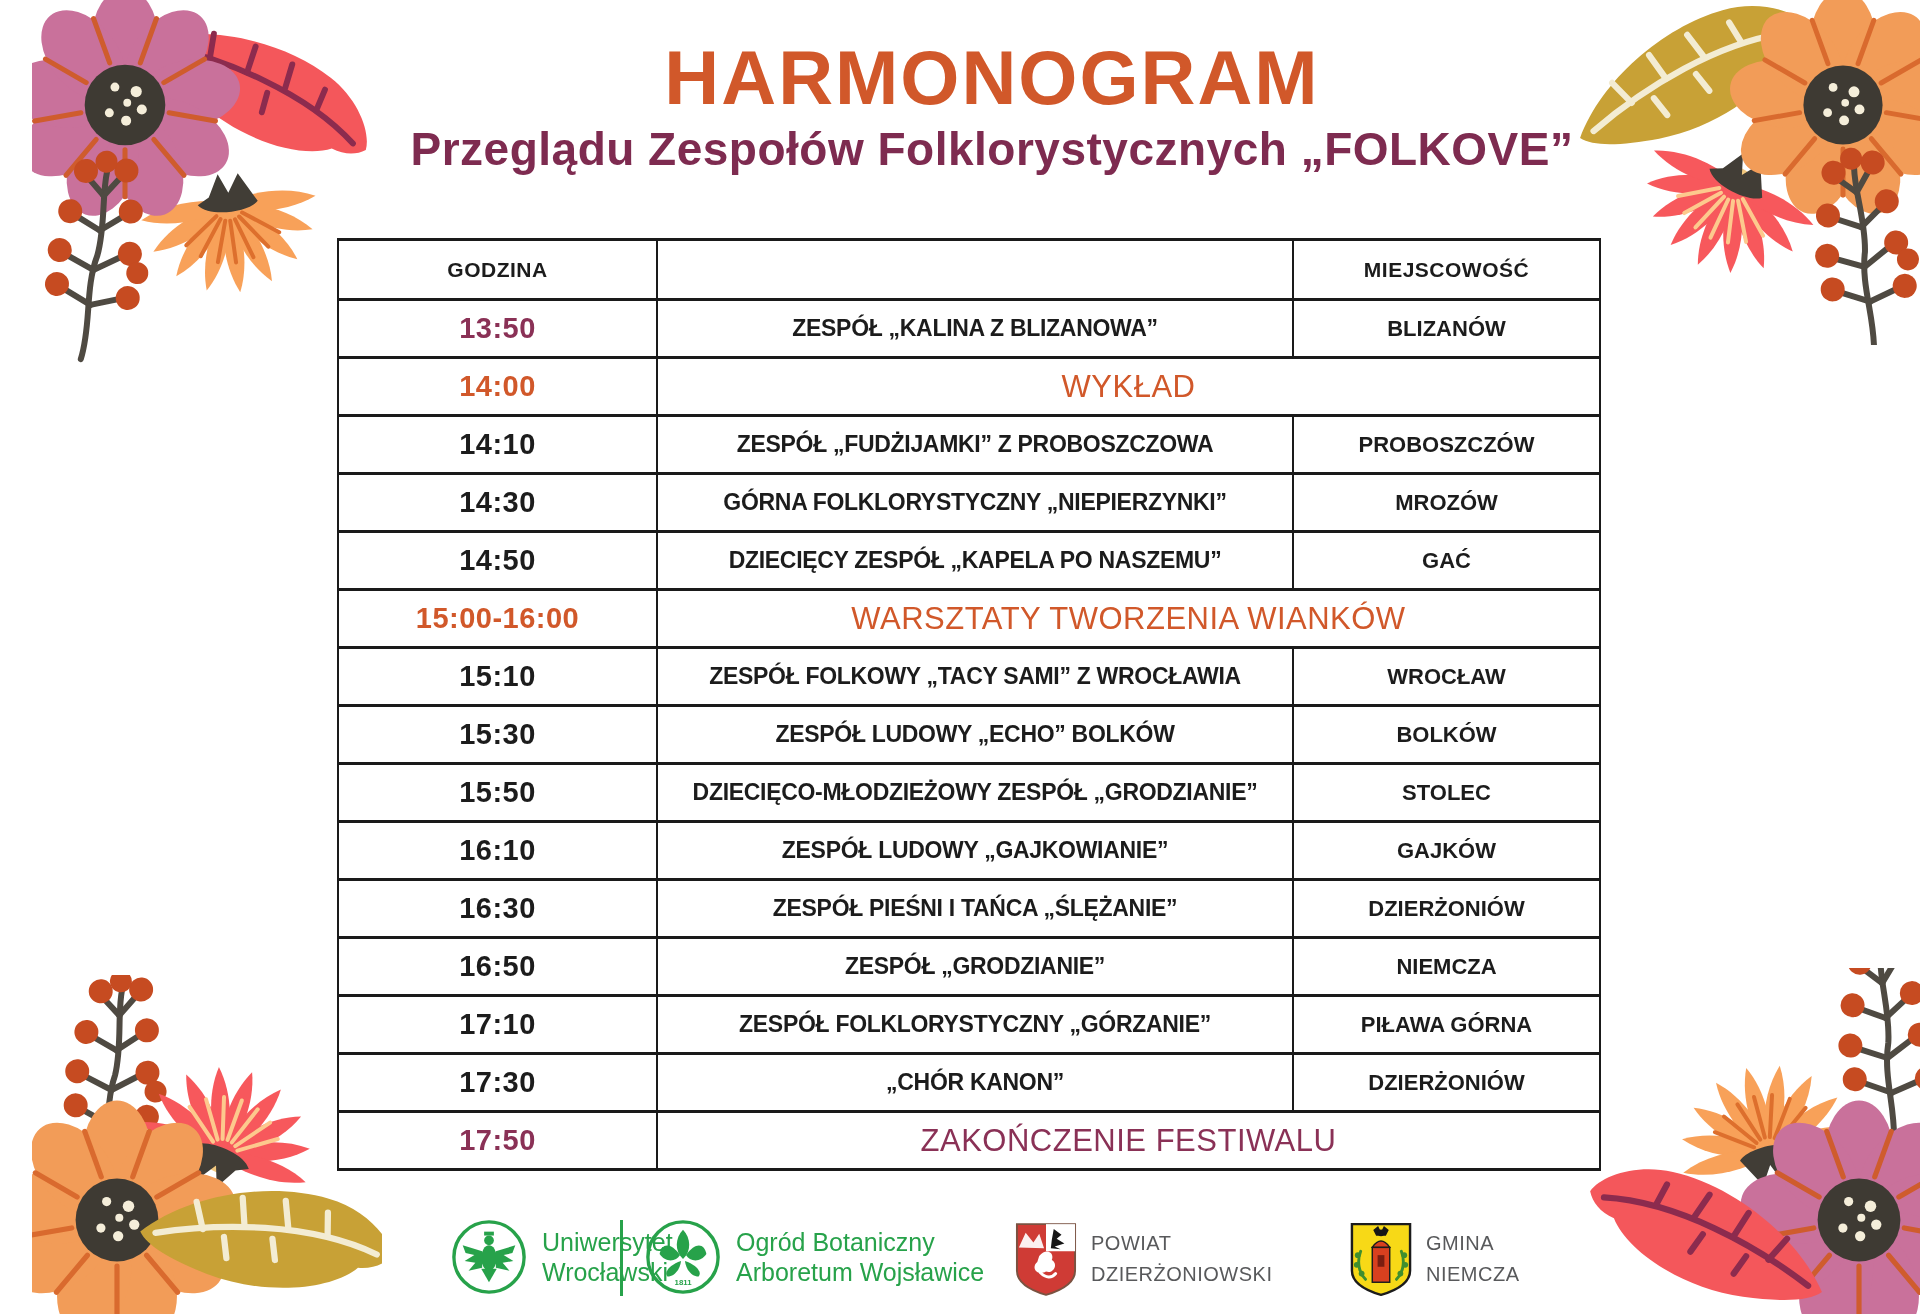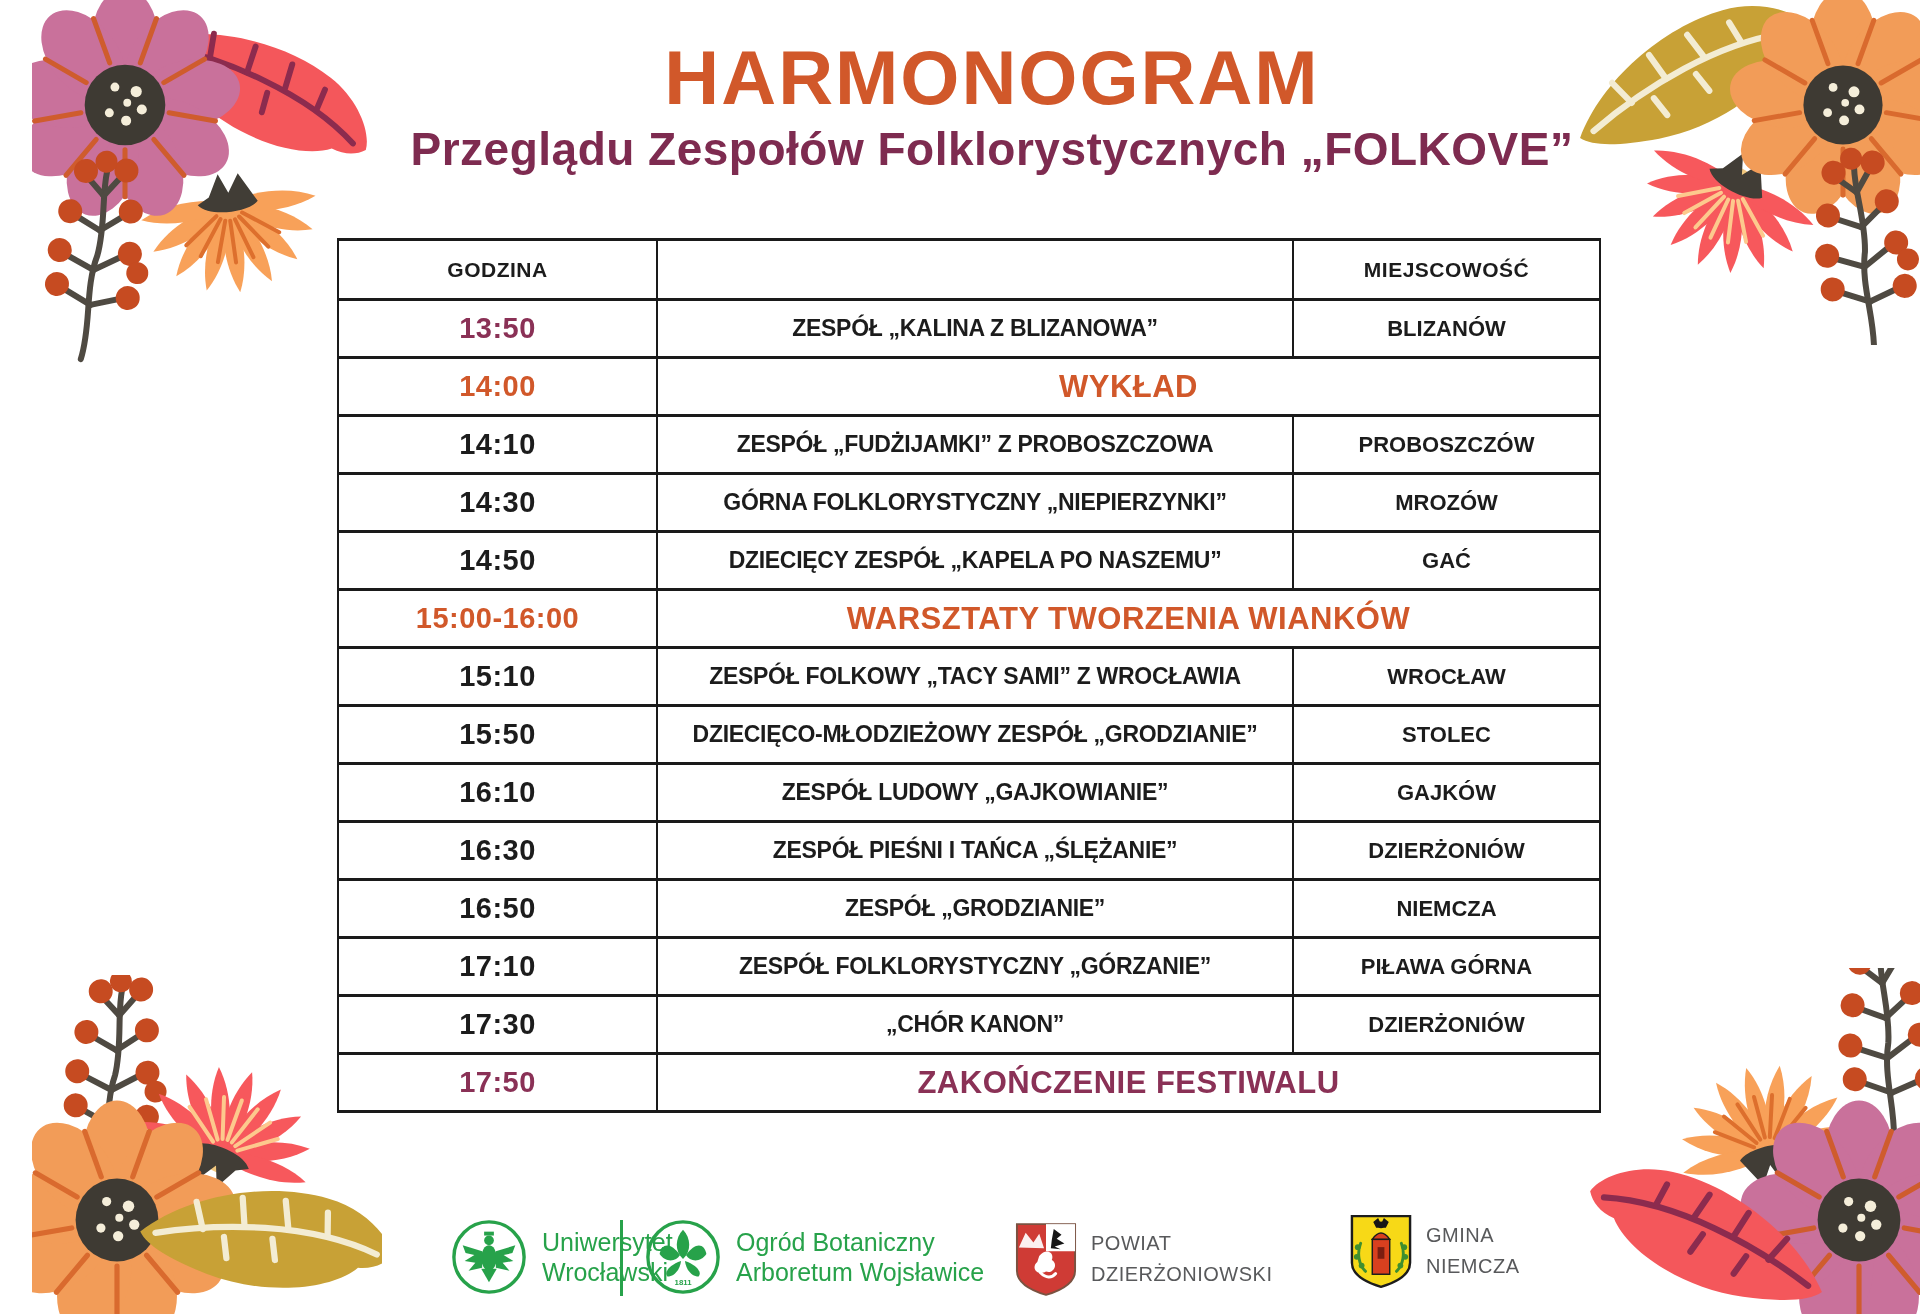--- a/index.html
+++ b/index.html
@@ -32,21 +32,21 @@
     padding:0 6px;overflow:hidden;white-space:nowrap;}
   table.schedule thead tr{height:60px;}
   table.schedule tbody tr{height:58px;}
   th{font-size:21px;font-weight:bold;letter-spacing:.5px;}
   td.time{font-size:29px;font-weight:bold;letter-spacing:.5px;}
   td.time.maroon{color:var(--accent_maroon);}
   td.time.orange{color:var(--accent_orange);}
   td.time.black{color:var(--text_black);}
   td.event{font-size:23px;font-weight:bold;letter-spacing:-0.3px;}
   td.place{font-size:22px;font-weight:bold;letter-spacing:0;}
-  td.special{font-size:31px;font-weight:bold;letter-spacing:.5px;}
+  td.special{font-size:31px;font-weight:normal;letter-spacing:.5px;}
   td.special.orange{color:var(--accent_orange);}
   td.special.maroon{color:var(--accent_maroon);}
 
   
   .logo-row{position:absolute;left:0;top:1212px;width:1920px;height:96px;}
   .logo-item{position:absolute;display:flex;align-items:center;gap:14px;}
   .logo-text{display:flex;flex-direction:column;justify-content:flex-start;}
   .logo-text.green span{color:var(--logo_green);font-size:25px;line-height:30px;font-weight:400;}
   .logo-text.grey span{color:var(--logo_text_grey);font-size:20px;line-height:31px;font-weight:400;letter-spacing:.5px;}
   .logo-divider{position:absolute;left:588px;top:8px;width:3px;height:76px;background:var(--logo_green);}
@@ -230,20 +230,25 @@
           <td class="place">GAĆ</td>
         </tr>
         <tr>
           <td class="time orange">15:00-16:00</td>
           <td colspan="2" class="special orange">WARSZTATY TWORZENIA WIANKÓW</td>
         </tr>
         <tr>
           <td class="time black">15:10</td>
           <td class="event">ZESPÓŁ FOLKOWY „TACY SAMI” Z WROCŁAWIA</td>
           <td class="place">WROCŁAW</td>
+        </tr>
+        <tr>
+          <td class="time black">15:30</td>
+          <td class="event">ZESPÓŁ LUDOWY „ECHO” BOLKÓW</td>
+          <td class="place">BOLKÓW</td>
         </tr>
         <tr>
           <td class="time black">15:50</td>
           <td class="event">DZIECIĘCO-MŁODZIEŻOWY ZESPÓŁ „GRODZIANIE”</td>
           <td class="place">STOLEC</td>
         </tr>
         <tr>
           <td class="time black">16:10</td>
           <td class="event">ZESPÓŁ LUDOWY „GAJKOWIANIE”</td>
           <td class="place">GAJKÓW</td>
@@ -323,21 +328,21 @@
         <path d="M-28,-12 L-21,-27 L-13,-17 L-7,-26 L-2,-11 Z" fill="#ffffff" opacity="0.92"></path>
         <path d="M-7,-3 C0,-12 9,-7 6,1 C13,5 8,16 0,13 C-9,18 -16,9 -9,3 Z" fill="#ffffff"></path>
         <path d="M-6,14 C0,20 6,20 10,15" stroke="#ffffff" stroke-width="3" fill="none" stroke-linecap="round"></path>
       </svg>
       <div class="logo-text grey">
         <span>POWIAT</span>
         <span>DZIERŻONIOWSKI</span>
       </div>
     </div>
 
-    <div class="logo-item" style="left:1318px;top:0">
+    <div class="logo-item" style="left:1318px;top:8px">
       <svg width="62" height="78" viewBox="-32 -39 64 78">
         <path d="M-30,-36 H30 V12 Q30,28 0,37 Q-30,28 -30,12 Z" fill="#f7d917" stroke="#1c1c1c" stroke-width="2.5"></path>
         <path d="M-8,-30 L-3,-34 L0,-28 L3,-34 L8,-30 L5,-24 L-5,-24 Z" fill="#161616"></path>
         <circle cx="0" cy="-27" r="3.5" fill="#161616"></circle>
         <g stroke="#3f8f2f" stroke-width="3" fill="none" stroke-linecap="round">
           <path d="M-21,-8 C-25,2 -23,14 -16,21"></path>
           <path d="M21,-8 C25,2 23,14 16,21"></path>
         </g>
         <g fill="#3f8f2f">
           <circle cx="-24" cy="-4" r="3"></circle>

